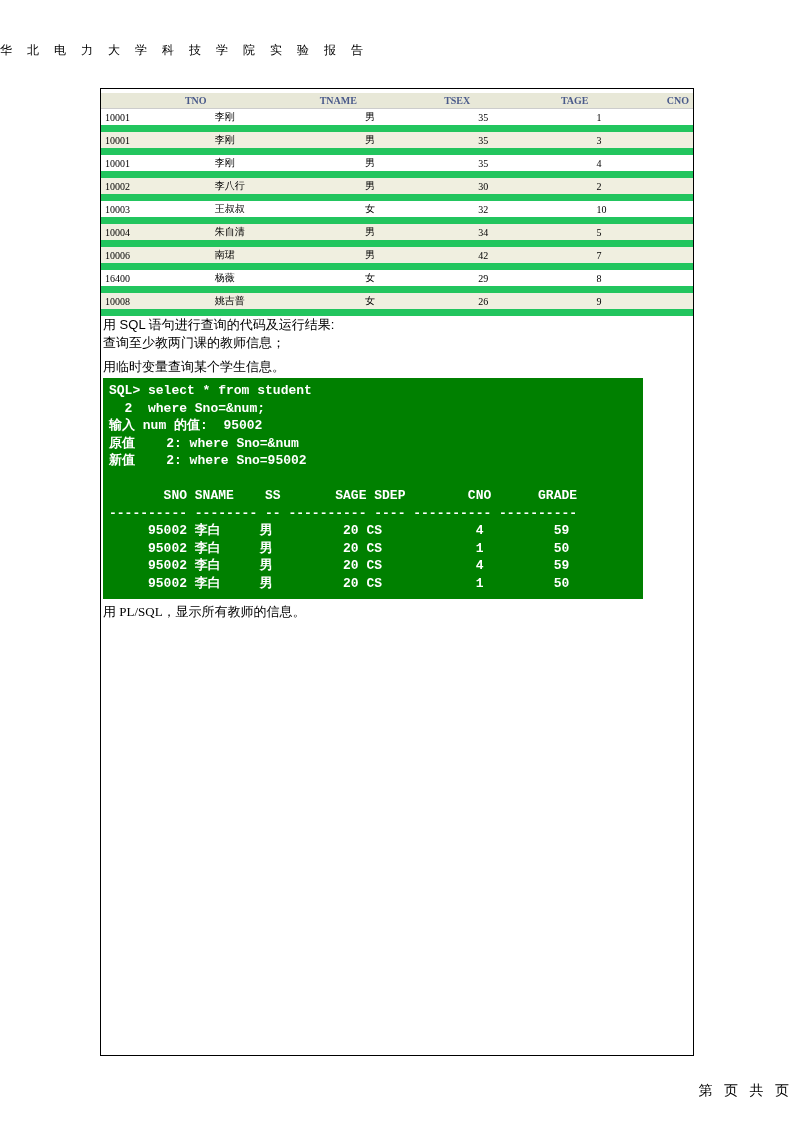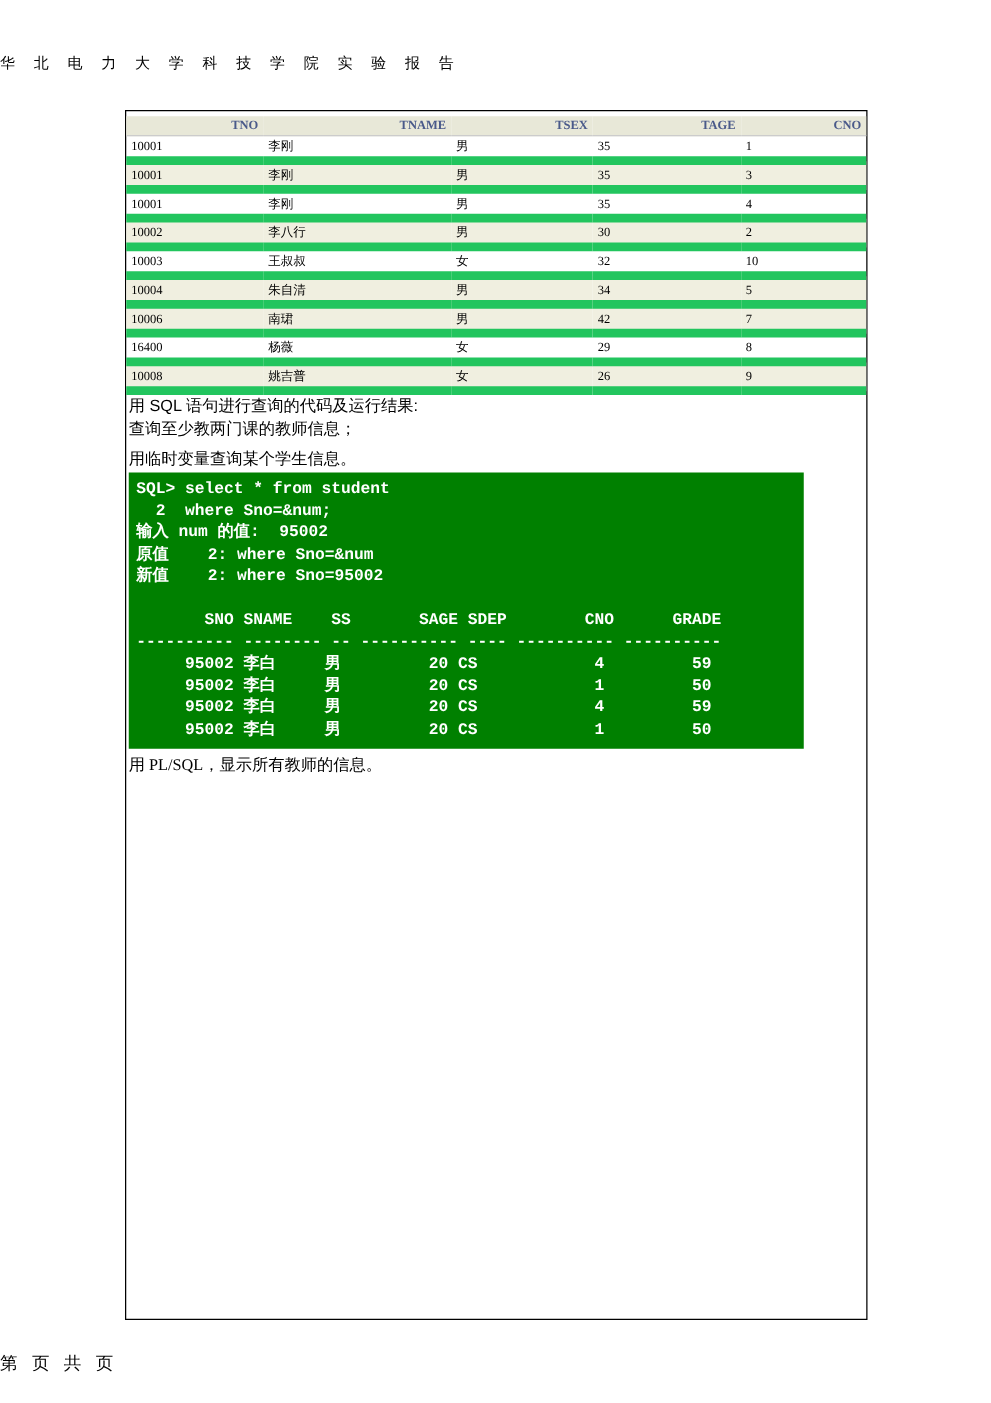--- a/index.html
+++ b/index.html
@@ -70,21 +70,21 @@
     margin: 0 2px;
     white-space: pre;
     line-height: 1.35;
     width: 510px;
   }
   .terminal2 { width: 540px; }
   .footer {
     position: absolute;
     bottom: 22px;
     width: 100%;
-    text-align: left;
+    text-align: right;
     font-size: 14px;
     letter-spacing: 4px;
   }
 </style>
 </head>
 <body>
 
 <div class="page-title">华 北 电 力 大 学 科 技 学 院 实 验 报 告</div>
 
 <div class="content-frame">

